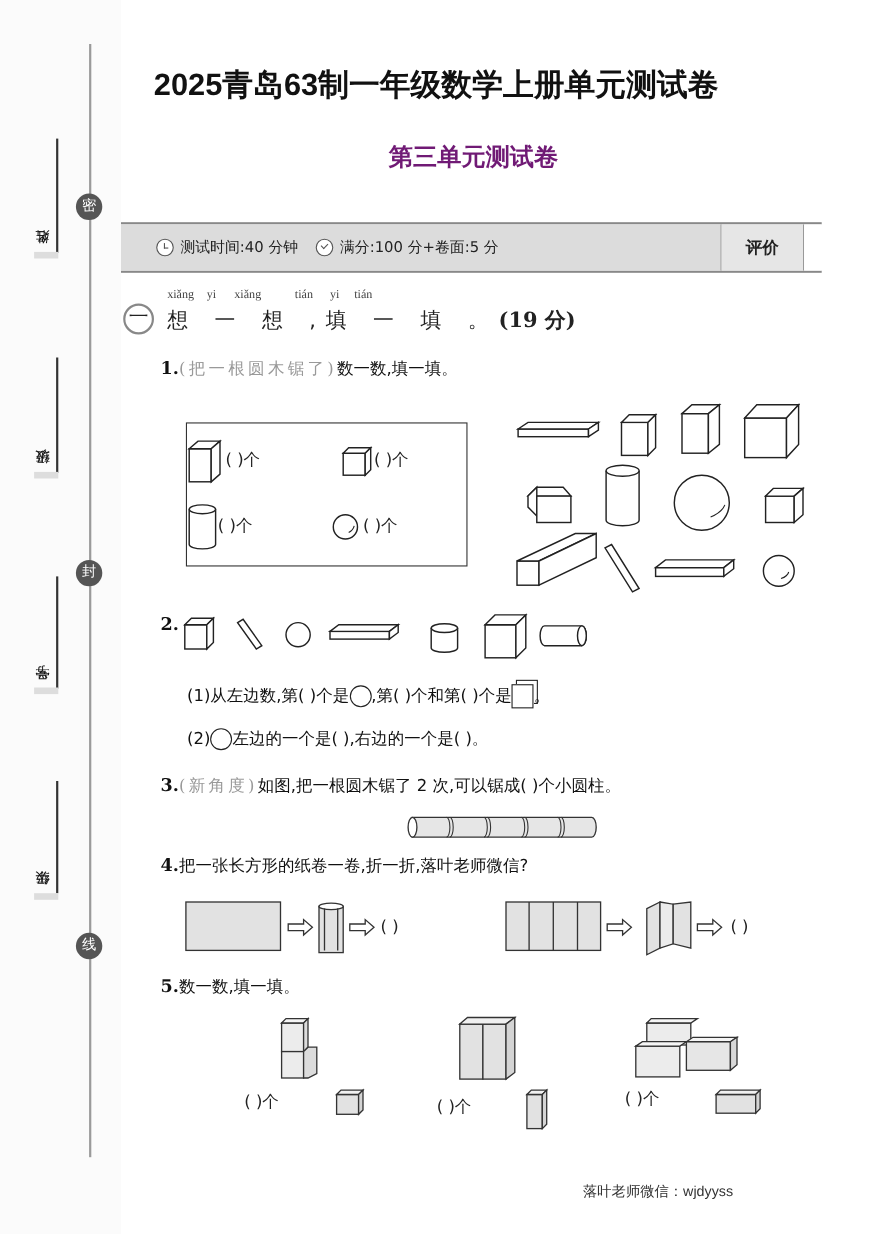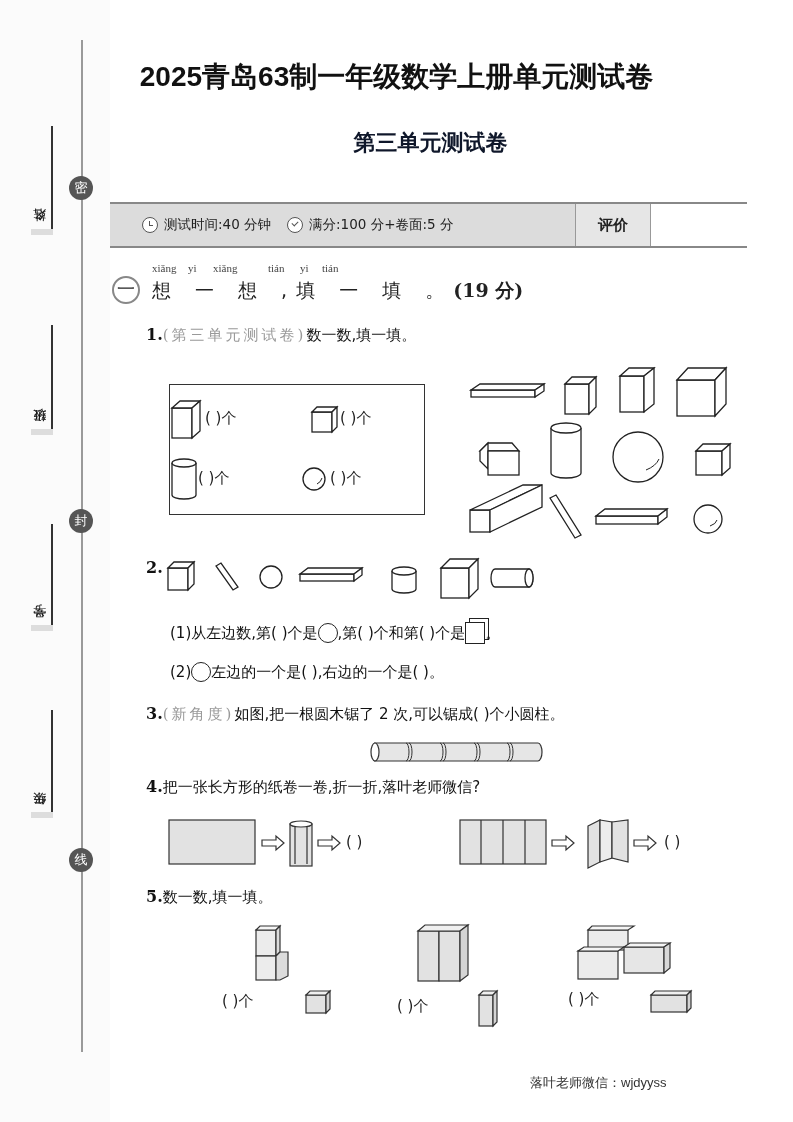--- a/index.html
+++ b/index.html
@@ -4,24 +4,24 @@
 <style>
   html,body{margin:0;padding:0;background:#fff;}
   body{width:793px;height:1122px;position:relative;overflow:hidden;font-family:"DejaVu Serif","Liberation Serif",serif;color:#222;}
   
   .bind-line{position:absolute;left:81px;top:40px;width:2px;height:1012px;background:#9a9a9a;}
   .seal{position:absolute;left:69px;width:24px;height:24px;border-radius:50%;background:#555;color:#fff;font-size:13px;line-height:24px;text-align:center;font-family:"DejaVu Sans",sans-serif;}
   .field-line{position:absolute;left:51px;width:2px;background:#333;}
   .field-label{position:absolute;left:31px;width:22px;background:#ddd;font-size:13px;font-family:"DejaVu Sans",sans-serif;writing-mode:vertical-rl;transform:rotate(180deg);text-align:center;padding:3px 0;color:#111;}
   
   .main-title{position:absolute;left:0;width:793px;top:58px;text-align:center;font-size:28px;font-family:"Liberation Sans","DejaVu Sans",sans-serif;font-weight:bold;letter-spacing:0px;color:#111;}
-  .sub-title{position:absolute;left:0;width:793px;top:128px;padding-left:68px;box-sizing:border-box;text-align:center;font-size:22px;font-weight:bold;font-family:"DejaVu Sans",sans-serif;color:#0f172a;}
+  .sub-title{position:absolute;left:0;width:793px;top:128px;padding-left:68px;box-sizing:border-box;text-align:center;font-size:22px;font-weight:bold;font-family:"DejaVu Sans",sans-serif;color:#701a75;}
   
   .info-bar{position:absolute;left:110px;top:202px;width:637px;height:42px;border-top:2px solid #888;border-bottom:2px solid #888;display:flex;font-family:"DejaVu Sans",sans-serif;}
-  .info-left{width:466px;background:#dcdcdc;display:flex;align-items:center;padding-left:32px;box-sizing:border-box;font-size:13.5px;border-right:1px solid #999;}
+  .info-left{width:546px;background:#dcdcdc;display:flex;align-items:center;padding-left:32px;box-sizing:border-box;font-size:13.5px;border-right:1px solid #999;}
   .info-eval{width:74px;background:#e6e6e6;display:flex;align-items:center;justify-content:center;font-size:15px;font-weight:bold;border-right:1px solid #999;}
   .info-box{flex:1;background:#fff;}
   .ico-circle{display:inline-block;width:14px;height:14px;border:1px solid #555;border-radius:50%;position:relative;margin-right:6px;vertical-align:middle;background:#fff;}
   .ico-clock::after{content:"";position:absolute;left:6px;top:3px;width:3px;height:4px;border-left:1px solid #555;border-bottom:1px solid #555;}
   .ico-check::after{content:"";position:absolute;left:4px;top:3px;width:5px;height:3px;border-left:1px solid #555;border-bottom:1px solid #555;transform:rotate(-45deg);}
   .info-item{margin-right:16px;display:flex;align-items:center;}
   
   .sec-num{position:absolute;left:112px;top:276px;width:28px;height:28px;border:2px solid #888;border-radius:50%;box-sizing:border-box;text-align:center;line-height:22px;font-size:18px;font-family:"DejaVu Sans",sans-serif;}
   .pinyin{position:absolute;top:262px;font-size:11px;font-family:Liberation Serif, serif;color:#444;}
   .sec-title{position:absolute;left:152px;top:278px;font-size:19px;font-family:"DejaVu Sans",sans-serif;letter-spacing:9px;color:#222;}
@@ -76,21 +76,21 @@
 <span class="pinyin" style="left:188px">yi</span>
 <span class="pinyin" style="left:213px">xiǎng</span>
 <span class="pinyin" style="left:268px">tián</span>
 <span class="pinyin" style="left:300px">yi</span>
 <span class="pinyin" style="left:322px">tián</span>
 <div class="sec-title">
   <span>想 一 想 ,填 一 填 。</span><span style="letter-spacing:0;font-family:'DejaVu Serif',serif;font-weight:bold;">(19 分)</span>
 </div>
 
 <div class="q" style="left:146px;top:325px">
-  <b>1.</b><span class="gray">(第三单元测试卷)</span><span class="q-text">数一数,填一填。</span>
+  <b>1.</b><span class="gray">(把一根圆木锯了)</span><span class="q-text">数一数,填一填。</span>
 </div>
 <div class="boxq1"></div>
 
 <svg style="left:170px;top:400px" width="36" height="40">
     <g fill="#fff" stroke="#222" stroke-width="1.3">
       <rect x="2" y="8" width="20" height="30"></rect>
       <polygon points="2,8 10,1 30,1 22,8"></polygon>
       <polygon points="22,8 30,1 30,31 22,38"></polygon>
     </g>
   </svg>

